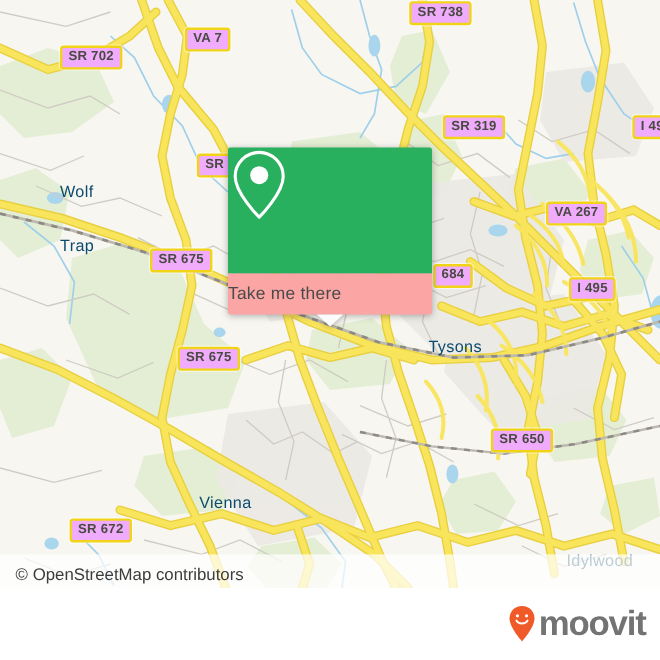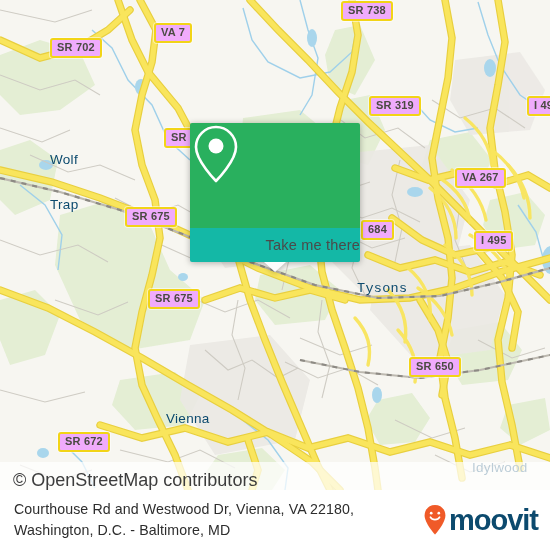--- a/index.html
+++ b/index.html
@@ -29,36 +29,36 @@
     padding:1px 5px 2px 5px;line-height:13px;white-space:nowrap;
     box-shadow:0 0 0 1px rgba(255,255,255,.5);
   }
 
   
   .attrib-strip{
     position:absolute;left:0;top:462px;width:550px;height:28px;
     background:rgba(255,255,255,.72);
   }
   .attrib{
-    position:absolute;left:13px;top:470px;font-size:18px;color:#3c3c3c;
+    position:absolute;left:13px;top:470px;font-size:14px;color:#3c3c3c;
     white-space:nowrap;
   }
 
   
   .card{
     position:absolute;left:190px;top:123px;width:170px;
     filter:drop-shadow(0 1px 3px rgba(0,0,0,.30));
   }
   .card-head{
     height:105px;background:#29b05e;border-radius:2px 2px 0 0;
     display:flex;align-items:center;justify-content:center;
   }
   .card-foot{
-    height:34px;background:#14b8a6;border-radius:0 0 2px 2px;
-    display:flex;align-items:center;justify-content:flex-end;
+    height:34px;background:#fca5a5;border-radius:0 0 2px 2px;
+    display:flex;align-items:center;justify-content:flex-start;
   }
   .card-foot span{font-size:14.5px;color:#4a4a4a;letter-spacing:.2px;}
   .card-tail{
     position:absolute;left:50%;top:139px;transform:translateX(-50%);
     width:0;height:0;border-left:11px solid transparent;
     border-right:11px solid transparent;border-top:10px solid #fcfcfc;
   }
 
   
   .bottom{
@@ -68,21 +68,21 @@
   .bottom-title{
     margin-left:14px;width:400px;font-size:14.2px;color:#2d2d2d;
     line-height:21px;letter-spacing:.1px;
   }
   .brand{
     position:absolute;right:12px;top:50%;transform:translateY(-50%);
     display:flex;align-items:center;
   }
   .brand-pin{width:22px;height:30px;margin-right:3px;}
   .brand-word{
-    font-size:29px;font-weight:700;color:#0c4a6e;letter-spacing:-1px;
+    font-size:29px;font-weight:700;color:#737373;letter-spacing:-1px;
     line-height:29px;
   }
 </style>
 </head>
 <body>
 
 <div class="screen">
 
   <div class="map">
     <svg width="550" height="490" viewBox="0 0 550 490">
@@ -239,21 +239,21 @@
           <path d="M300 360 L360 372 L420 378 L480 370 L550 355" stroke="#bdb9b0" stroke-width="2" fill="none"></path>
           <path d="M300 360 L360 372 L420 378 L480 370 L550 355" stroke="#8d8a84" stroke-width="2" fill="none" stroke-dasharray="5 6"></path>
         </g>
       </g>
     </svg>
 
     <div class="place two" style="left:50px;top:122px;">
       <div>Wolf</div>
       <div>Trap</div>
     </div>
-    <div class="place" style="left:357px;top:282px;font-family:Liberation Mono, monospace;">Tysons</div>
+    <div class="place" style="left:357px;top:282px;">Tysons</div>
     <div class="place" style="left:166px;top:412px;">Vienna</div>
     <div class="place" style="left:472px;top:461px;">Idylwood</div>
 
     <div class="shield" style="left:341px;top:1px;">SR 738</div>
     <div class="shield" style="left:154px;top:23px;text-align:center;">VA 7</div>
     <div class="shield" style="left:50px;top:38px;">SR 702</div>
     <div class="shield" style="left:164px;top:104px;margin-top:24px;">SR 676</div>
     <div class="shield" style="left:369px;top:96px;">SR 319</div>
     <div class="shield" style="left:527px;top:96px;">I 49</div>
     <div class="shield" style="left:455px;top:168px;">VA 267</div>
@@ -275,24 +275,20 @@
         <span>Take me there</span>
       </div>
       <div class="card-tail"></div>
     </div>
 
     <div class="attrib-strip"></div>
     <div class="attrib">© OpenStreetMap contributors</div>
   </div>
 
   <div class="bottom">
-    <div class="bottom-title">
-      <div>Courthouse Rd and Westwood Dr, Vienna, VA 22180,</div>
-      <div>Washington, D.C. - Baltimore, MD</div>
-    </div>
     <div class="brand">
       <svg class="brand-pin" viewBox="0 0 22 30">
         <path d="M11 0 C5 0 0.6 4.5 0.6 10.4 C0.6 18 11 29.5 11 29.5 C11 29.5 21.4 18 21.4 10.4 C21.4 4.5 17 0 11 0 Z" fill="#f05a28"></path>
         <circle cx="7.2" cy="8.2" r="1.35" fill="#ffffff"></circle>
         <circle cx="14.8" cy="8.2" r="1.35" fill="#ffffff"></circle>
         <path d="M6.4 12.2 C8.1 15.4 13.9 15.4 15.6 12.2" fill="none" stroke="#ffffff" stroke-width="1.7" stroke-linecap="round"></path>
       </svg>
       <span class="brand-word">moovit</span>
     </div>
   </div>

